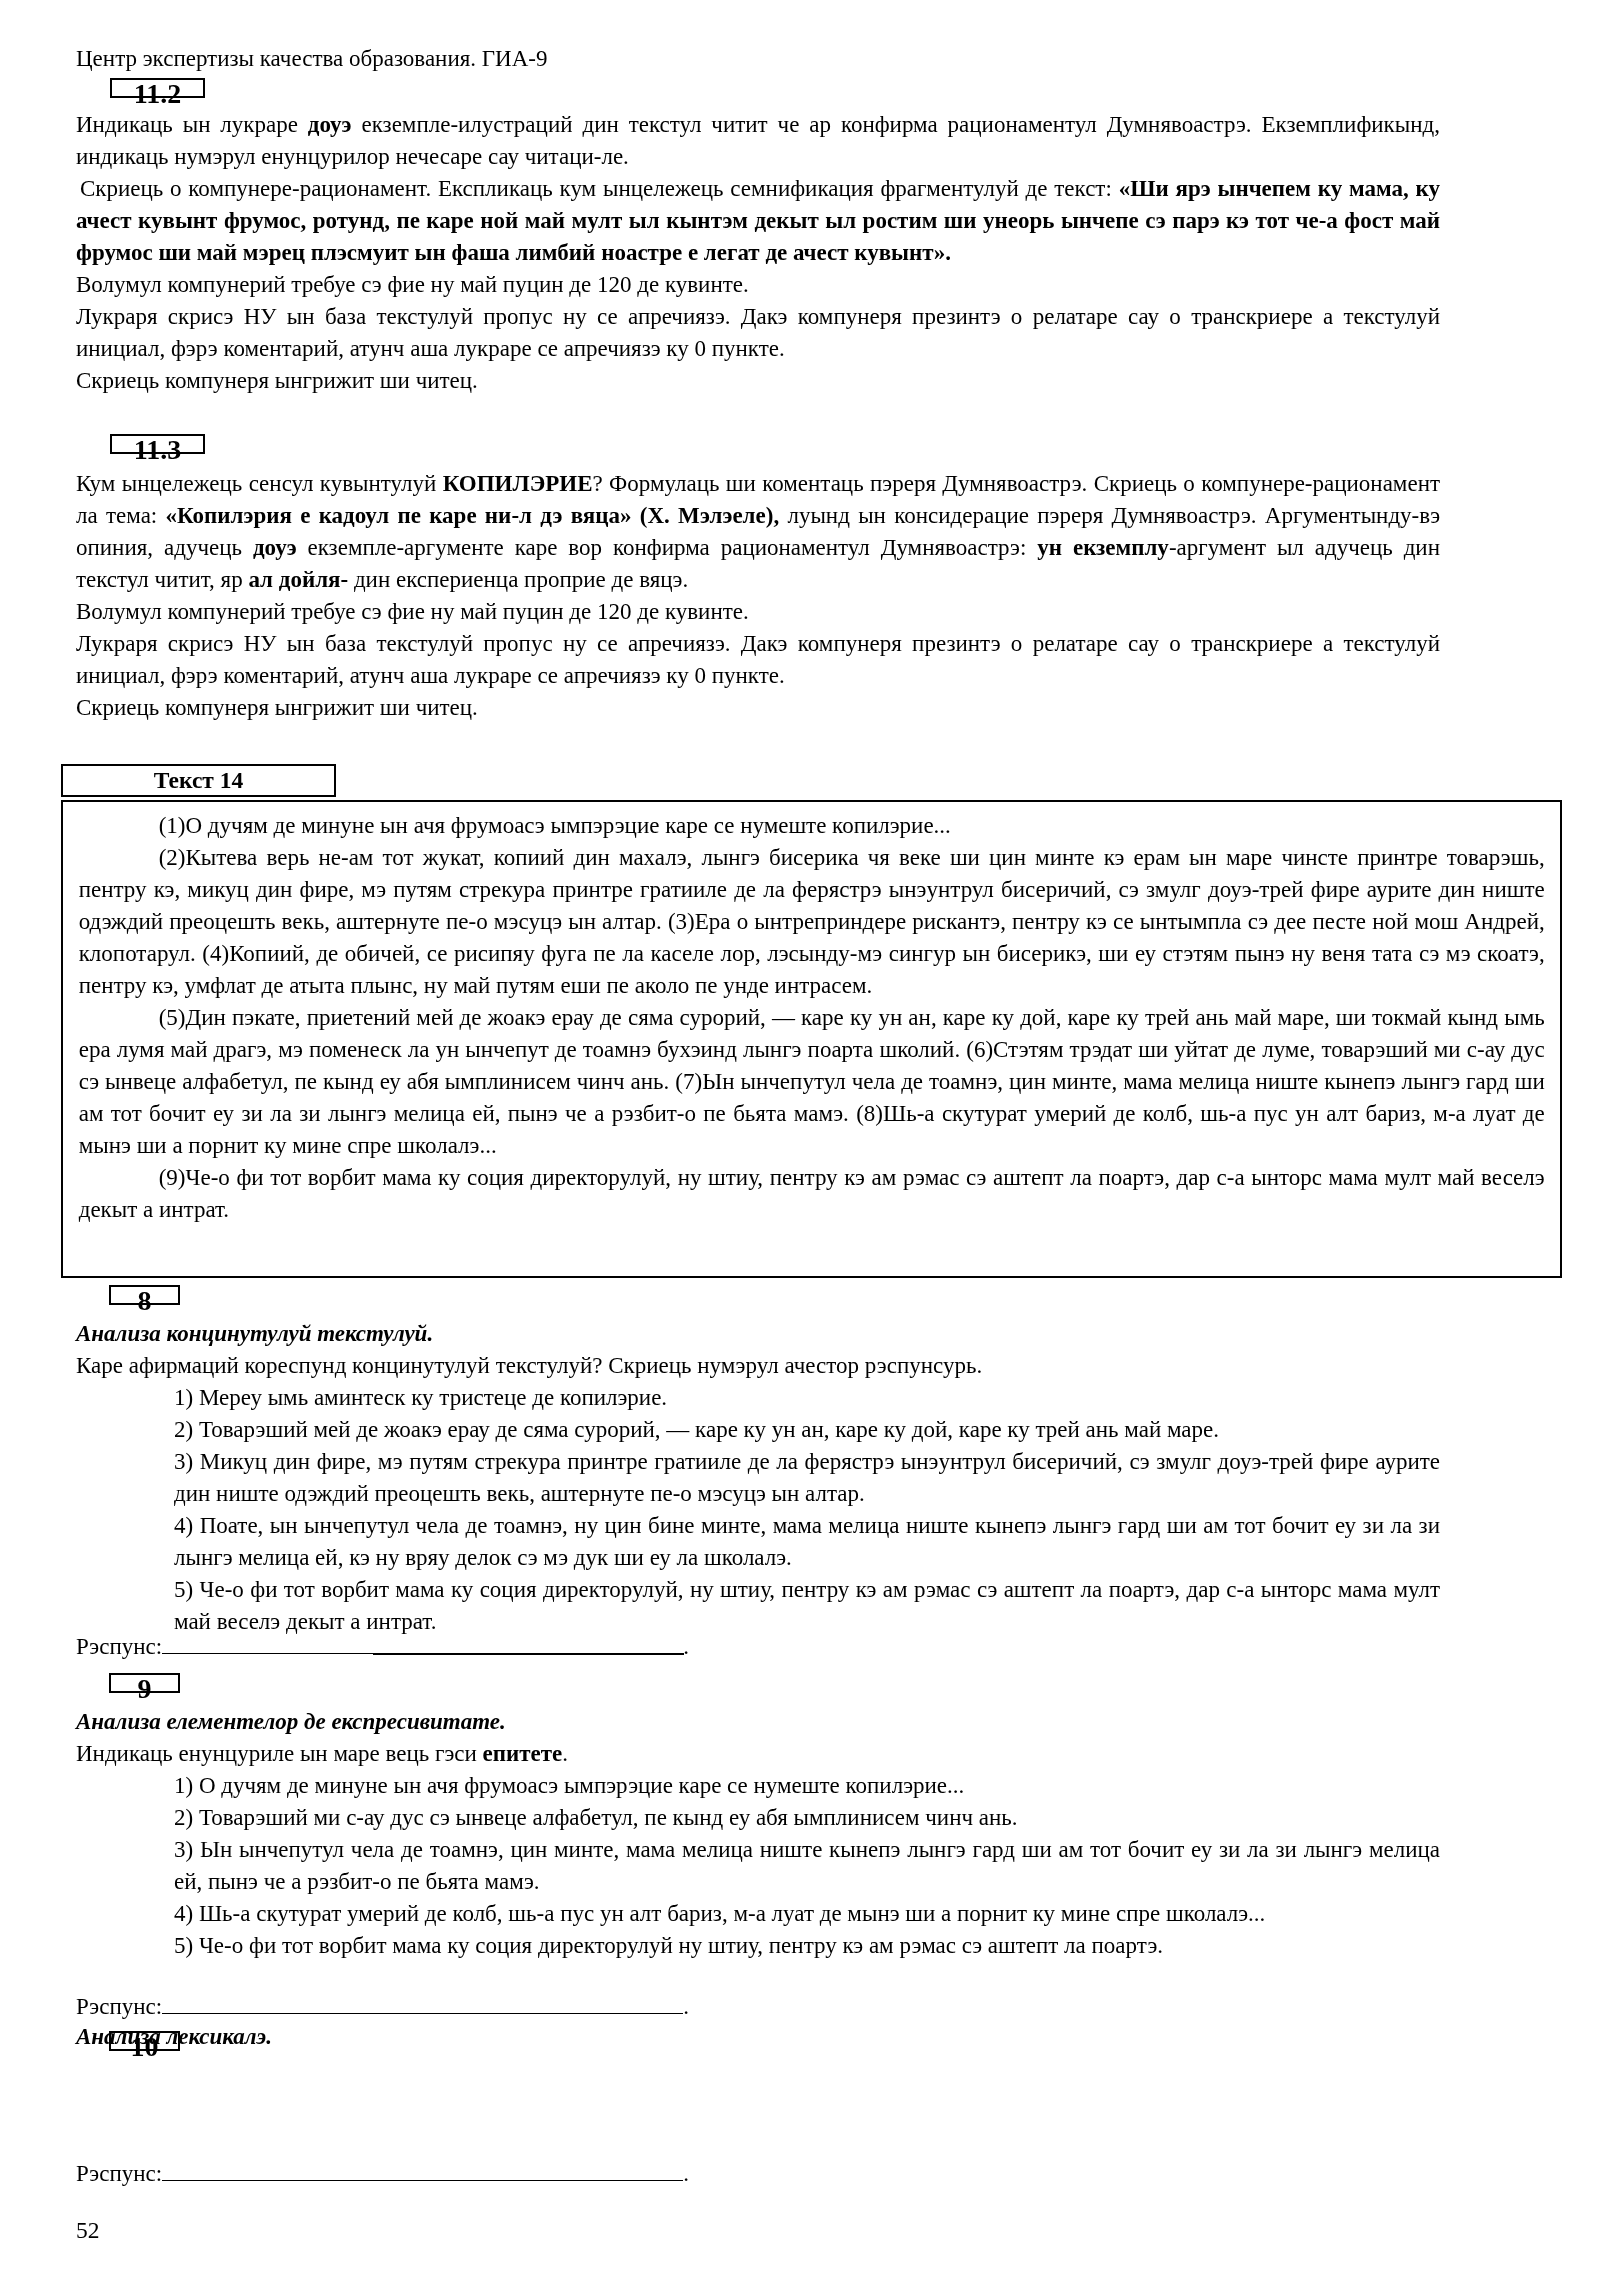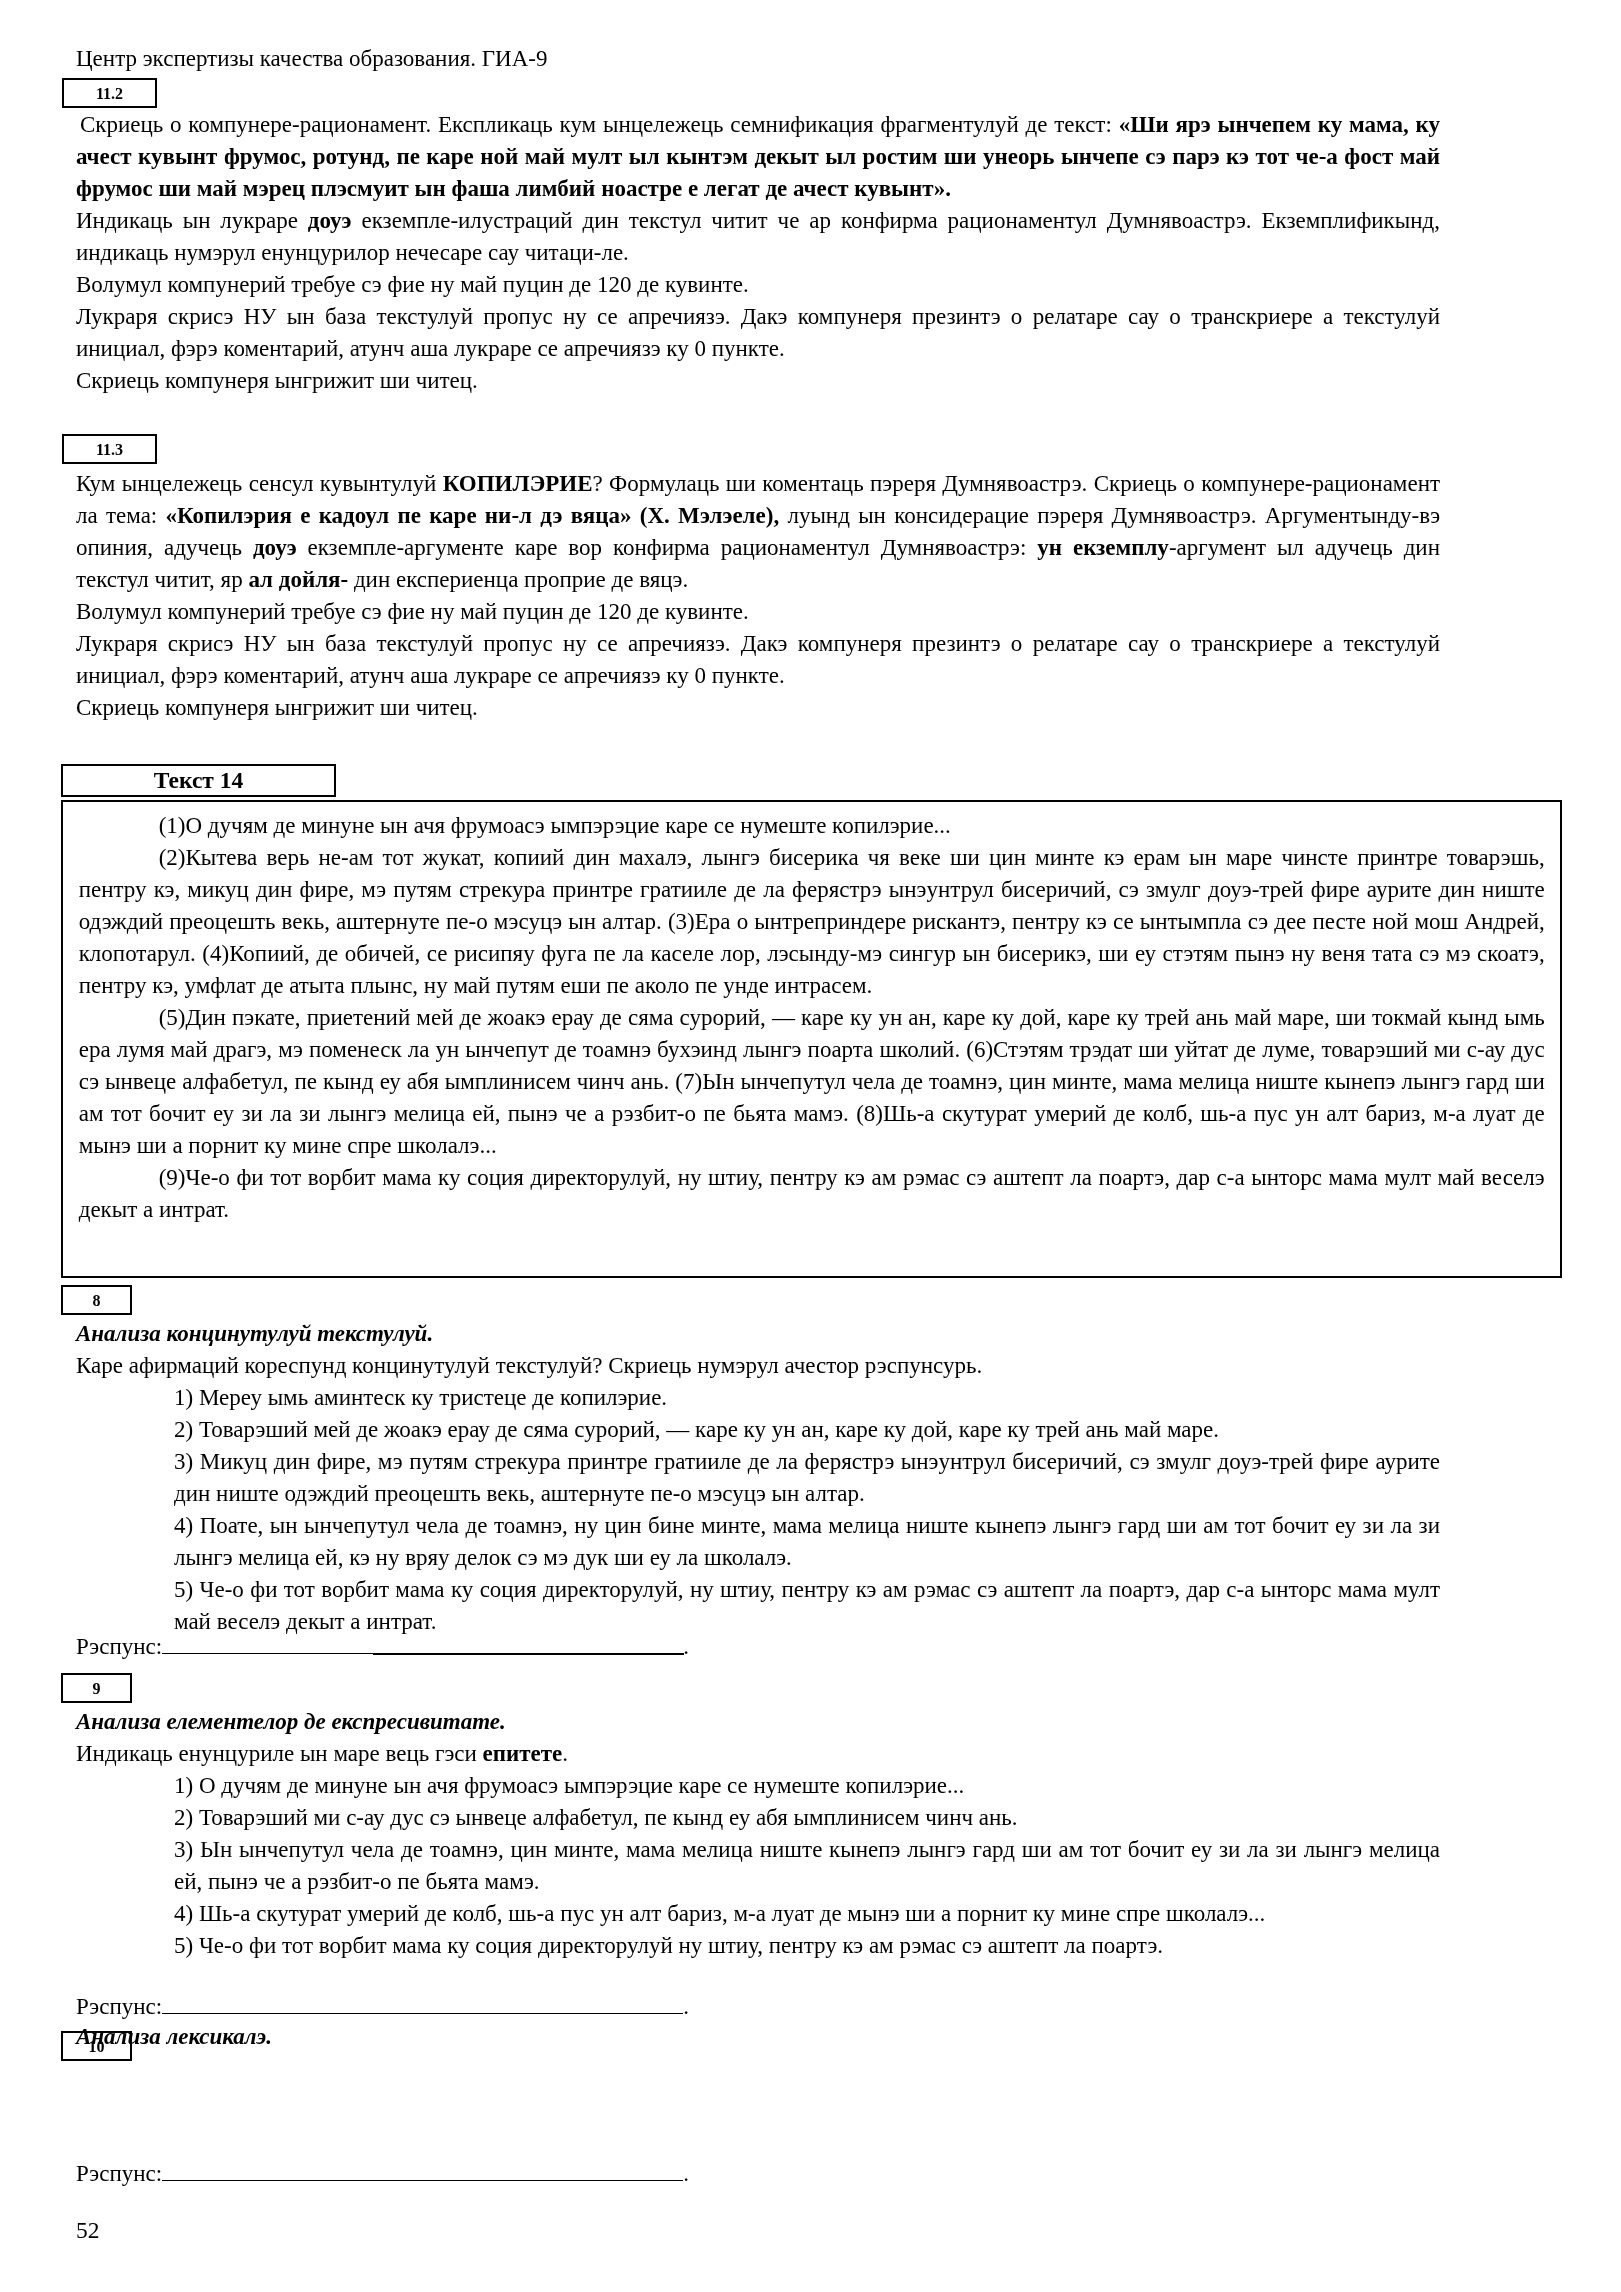--- a/index.html
+++ b/index.html
@@ -2,22 +2,22 @@
 <html><head>
 <meta charset="utf-8">
 <style>
   html, body { margin: 0; padding: 0; background: #ffffff; }
   body { width: 1621px; height: 2293px; position: relative; overflow: hidden;
          font-family: "Liberation Serif", "DejaVu Serif", serif; color: #000; }
   .page { position: absolute; left: 0; top: 0; width: 1621px; height: 2293px; }
   .abs { position: absolute; }
   .header { left: 76px; top: 45px; font-size: 23px; line-height: 27.4px; }
   .numbox { position: absolute; border: 2.9px solid #000; box-sizing: border-box;
-            height: 30px; font-weight: bold; font-size: 16px; line-height: 27.4px;
-            text-align: center; }
+            height: 20px; font-weight: bold; font-size: 28px; line-height: 27.4px;
+            text-align: center; margin-left: 48px; }
   .block { position: absolute; left: 76px; width: 1364px; }
   .block p { margin: 0; font-size: 23px; line-height: 32px; }
   .j { text-align: justify; }
   .it { font-style: italic; font-weight: bold; }
   b { font-weight: bold; }
   .item { margin: 0; padding-left: 98px; font-size: 23px; line-height: 32px; text-align: justify; }
   .frame { position: absolute; left: 61px; top: 800px; width: 1501px; height: 478px;
            border: 2.9px solid #000; box-sizing: border-box; }
   .frame-inner { position: absolute; left: 15.7px; top: 7.8px; width: 1466px; }
   .frame-inner p { margin: 0; font-size: 23px; line-height: 32px; text-align: justify; }
@@ -33,22 +33,22 @@
 </style>
 </head>
 <body>
 
 <div class="page">
 
   <div class="abs header">Центр экспертизы качества образования. ГИА-9</div>
 
   <div class="numbox" style="left:62px; top:78px; width:95px;">11.2</div>
   <div class="block" style="top:109px;">
+    <p class="j"><span>Индикаць ын лукраре </span><b>доуэ</b><span> екземпле-илустраций дин текстул читит че ар конфирма рационаментул Думнявоастрэ. Екземплификынд, индикаць нумэрул енунцурилор нечесаре сау читаци-ле.</span></p>
     <p class="j" style="text-indent:3.9px;"><span>Скриець о компунере-рационамент. Експликаць кум ынцележець семнификация фрагментулуй де текст: </span><b>«Ши ярэ ынчепем ку мама, ку ачест кувынт фрумос, ротунд, пе каре ной май мулт ыл кынтэм декыт ыл ростим ши унеорь ынчепе сэ парэ кэ тот че-а фост май фрумос ши май мэрец плэсмуит ын фаша лимбий ноастре е легат де ачест кувынт».</b></p>
-    <p class="j"><span>Индикаць ын лукраре </span><b>доуэ</b><span> екземпле-илустраций дин текстул читит че ар конфирма рационаментул Думнявоастрэ. Екземплификынд, индикаць нумэрул енунцурилор нечесаре сау читаци-ле.</span></p>
     <p>Волумул компунерий требуе сэ фие ну май пуцин де 120 де кувинте.</p>
     <p class="j">Лукраря скрисэ НУ ын база текстулуй пропус ну се апречиязэ. Дакэ компунеря презинтэ о релатаре сау о транскриере а текстулуй инициал, фэрэ коментарий, атунч аша лукраре се апречиязэ ку 0 пункте.</p>
     <p>Скриець компунеря ынгрижит ши читец.</p>
   </div>
 
   <div class="numbox" style="left:62px; top:434px; width:95px;">11.3</div>
   <div class="block" style="top:468px;">
     <p class="j"><span>Кум ынцележець сенсул кувынтулуй </span><b>КОПИЛЭРИЕ</b><span>? Формулаць ши коментаць пэреря Думнявоастрэ. Скриець о компунере-рационамент ла тема: </span><b>«Копилэрия е кадоул пе каре ни-л дэ вяца» (Х. Мэлэеле),</b><span> луынд ын консидерацие пэреря Думнявоастрэ. Аргументынду-вэ опиния, адучець </span><b>доуэ</b><span> екземпле-аргументе каре вор конфирма рационаментул Думнявоастрэ: </span><b>ун екземплу</b><span>-аргумент ыл адучець дин текстул читит, яр </span><b>ал дойля-</b><span> дин експериенца проприе де вяцэ.</span></p>
     <p>Волумул компунерий требуе сэ фие ну май пуцин де 120 де кувинте.</p>
     <p class="j">Лукраря скрисэ НУ ын база текстулуй пропус ну се апречиязэ. Дакэ компунеря презинтэ о релатаре сау о транскриере а текстулуй инициал, фэрэ коментарий, атунч аша лукраре се апречиязэ ку 0 пункте.</p>

